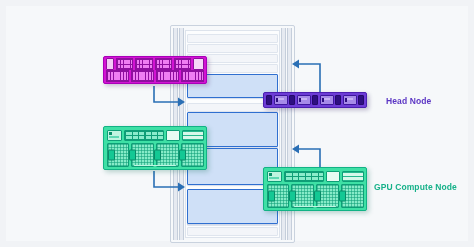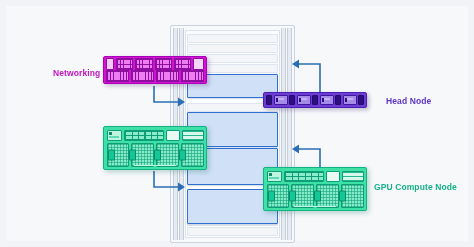--- a/index.html
+++ b/index.html
@@ -228,17 +228,16 @@
       <div class="gpu-bottom">
         <span class="gpu-mod"></span>
         <span class="gpu-mod"></span>
         <span class="gpu-mod"></span>
         <span class="gpu-mod"></span>
       </div>
       <span class="gpu-rule"></span>
     </div>
   </div>
 
-  <div class="label lbl-net">Networking</div>
   <div class="label lbl-head">Head Node</div>
   <div class="label lbl-gpu">GPU Compute Node</div>
 
 </div>
 
 </body></html>

